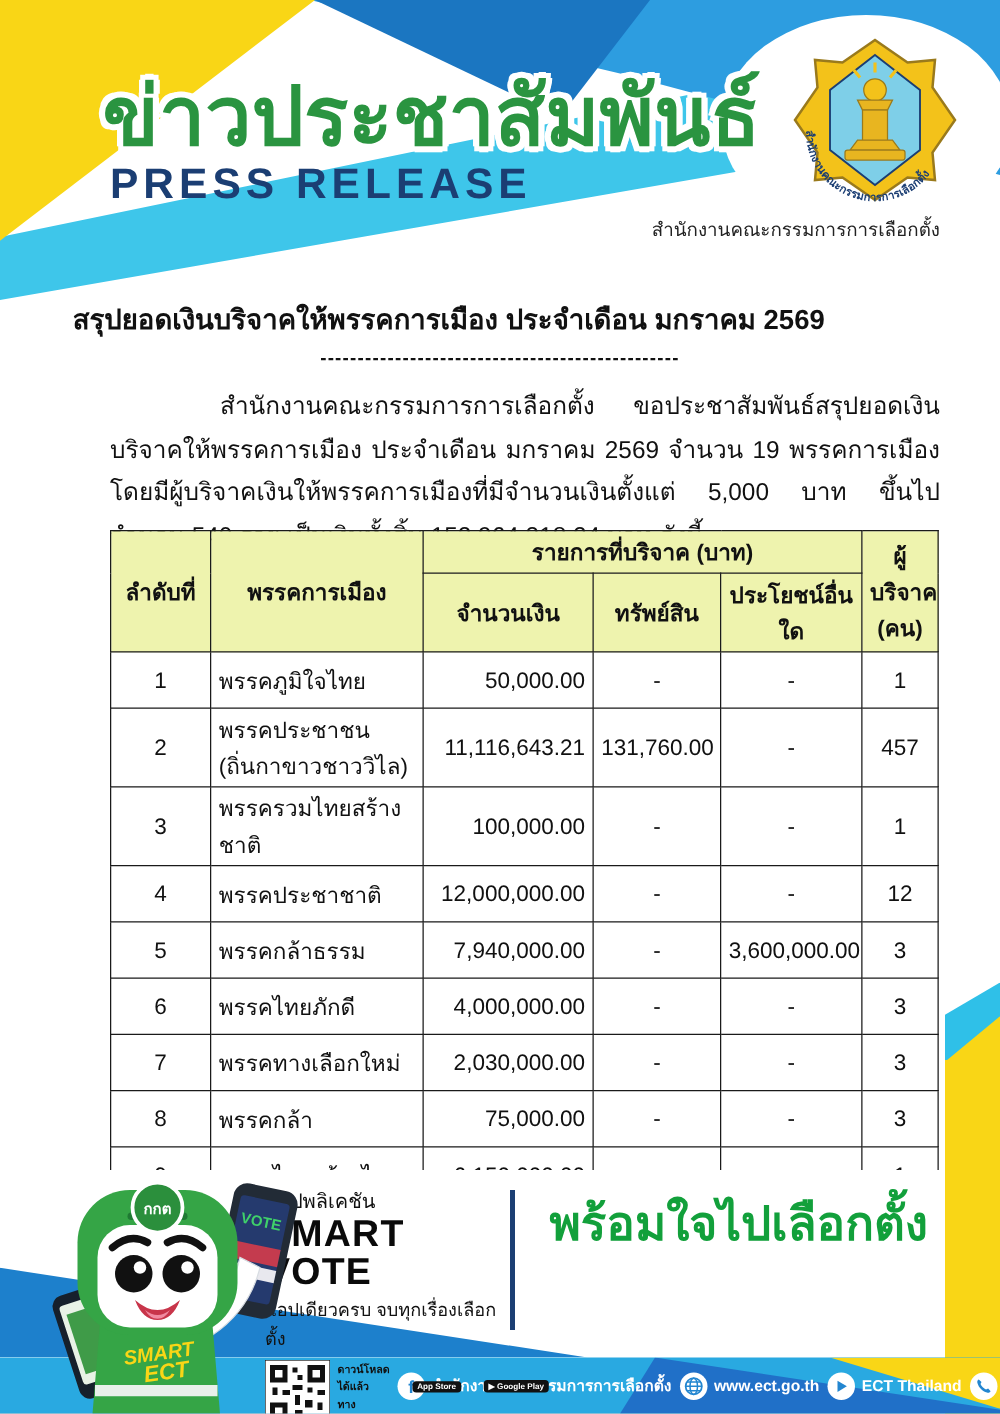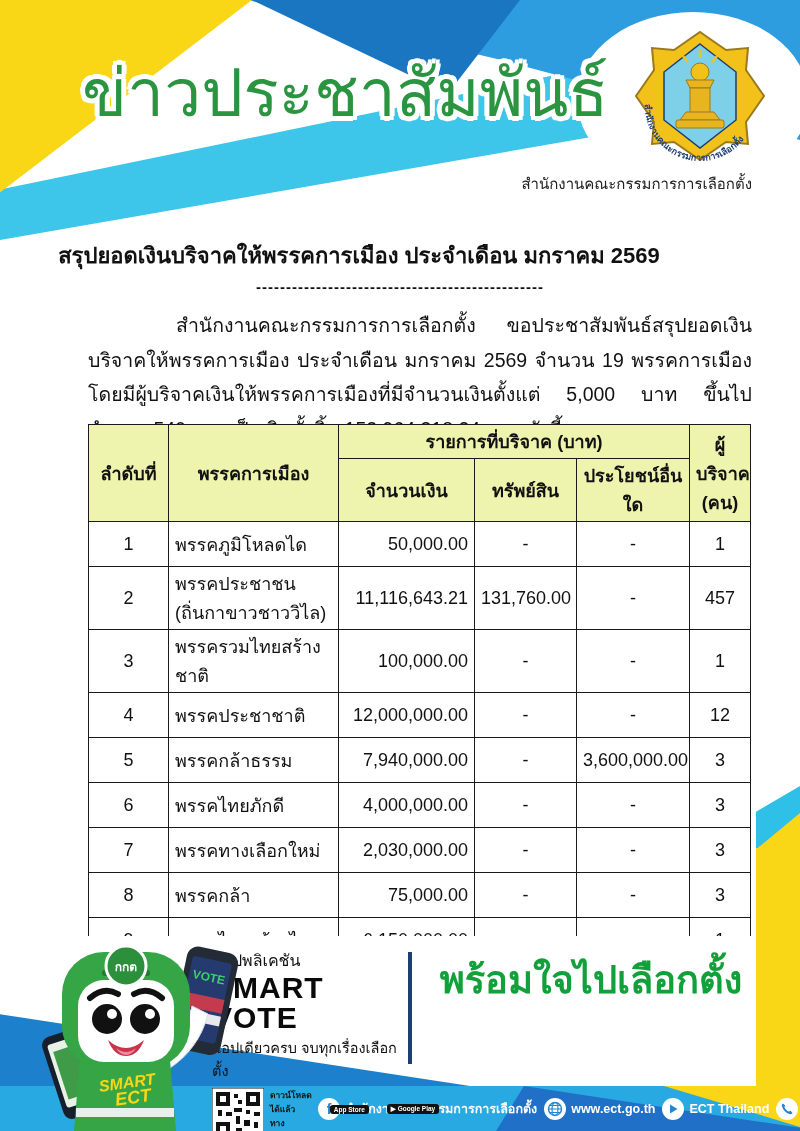--- a/index.html
+++ b/index.html
@@ -21,21 +21,21 @@
   .yellow-wedge { left:0; top:0; width:800px; height:232px;
     background:#f9d616;
     clip-path:polygon(0 0, 31.5% 0, 0 83%); }
   .royal-triangle { left:0; top:0; width:800px; height:120px;
     background:#1b76c1;
     clip-path:polygon(31.5% 0, 65% 0, 56% 78%); }
   .logo-blob { left:578px; top:12px; width:230px; height:170px;
     background:#ffffff; border-radius:50% 50% 46% 46%; }
   .brand-thai {
     position:absolute; left:82px; top:40px;
-    font-size:66px; font-weight:normal; color:#2a9440; letter-spacing:0px;
+    font-size:66px; font-weight:bold; color:#2a9440; letter-spacing:0px;
     text-shadow:
       -4px -4px 0 #fff, 4px -4px 0 #fff, -4px 4px 0 #fff, 4px 4px 0 #fff,
       0 -5px 0 #fff, 0 5px 0 #fff, -5px 0 0 #fff, 5px 0 0 #fff;
   }
   .brand-eng {
     position:absolute; left:88px; top:128px;
     font-size:34px; font-weight:bold; color:#1b3e73; letter-spacing:4px;
   }
   .agency-line { position:absolute; right:48px; top:172px;
     font-size:15px; color:#222; }
@@ -143,20 +143,21 @@
       <rect x="44" y="92" width="48" height="8" rx="2" fill="#e8b520" stroke="#9a7a1c"></rect>
       <defs>
           <path id="logoArc" d="M 16,60 A 55,55 0 1,0 120,60"></path>
         </defs>
       <text font-size="9" fill="#1b3e73" font-weight="bold">
         <textPath href="#logoArc" startOffset="8%">สำนักงานคณะกรรมการการเลือกตั้ง</textPath>
       </text>
     </svg>
 
     <div class="brand-thai">ข่าวประชาสัมพันธ์</div>
+    <div class="brand-eng">PRESS RELEASE</div>
     <div class="agency-line">สำนักงานคณะกรรมการการเลือกตั้ง</div>
   </div>
 
   <div class="doc-title">สรุปยอดเงินบริจาคให้พรรคการเมือง ประจำเดือน มกราคม 2569</div>
   <div class="separator">------------------------------------------------</div>
   <div class="doc-body">สำนักงานคณะกรรมการการเลือกตั้ง ขอประชาสัมพันธ์สรุปยอดเงินบริจาคให้พรรคการเมือง ประจำเดือน มกราคม 2569 จำนวน 19 พรรคการเมือง โดยมีผู้บริจาคเงินให้พรรคการเมืองที่มีจำนวนเงินตั้งแต่ 5,000 บาท ขึ้นไป จำนวน 540 ราย เป็นเงินทั้งสิ้น 152,964,318.24 บาท ดังนี้</div>
 
   <table class="donations">
     <colgroup>
       <col class="col-no">
@@ -175,21 +176,21 @@
       </tr>
       <tr>
         <th>จำนวนเงิน</th>
         <th>ทรัพย์สิน</th>
         <th>ประโยชน์อื่นใด</th>
       </tr>
     </thead>
     <tbody>
         <tr>
           <td class="cell-no">1</td>
-          <td class="cell-party">พรรคภูมิโหลดได</td>
+          <td class="cell-party">พรรคภูมิใจไทย</td>
           <td class="cell-amount">50,000.00</td>
           <td class="cell-assets-d">-</td>
           <td class="cell-other-d">-</td>
           <td class="cell-donors">1</td>
         </tr>
         <tr>
           <td class="cell-no">2</td>
           <td class="cell-party">พรรคประชาชน
 (ถิ่นกาขาวชาววิไล)</td>
           <td class="cell-amount">11,116,643.21</td>

